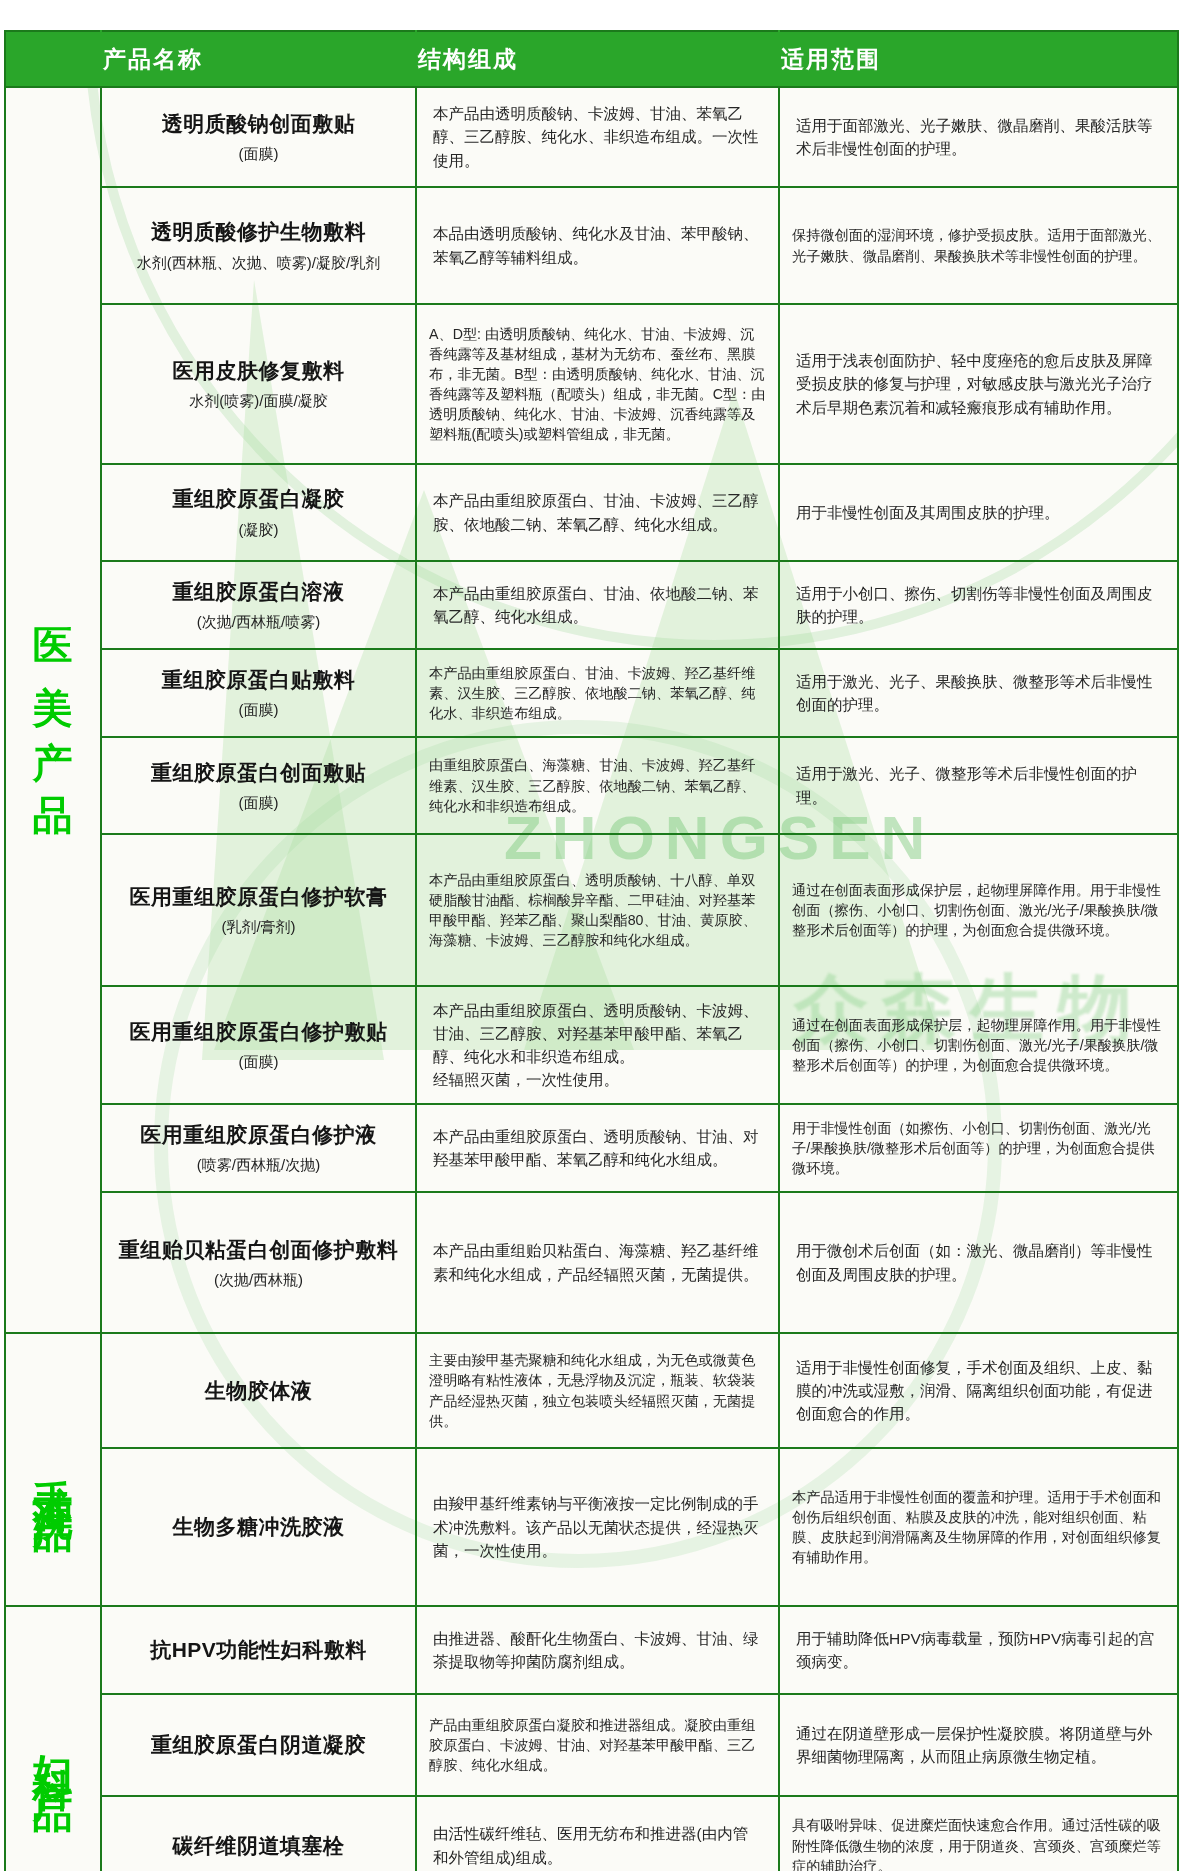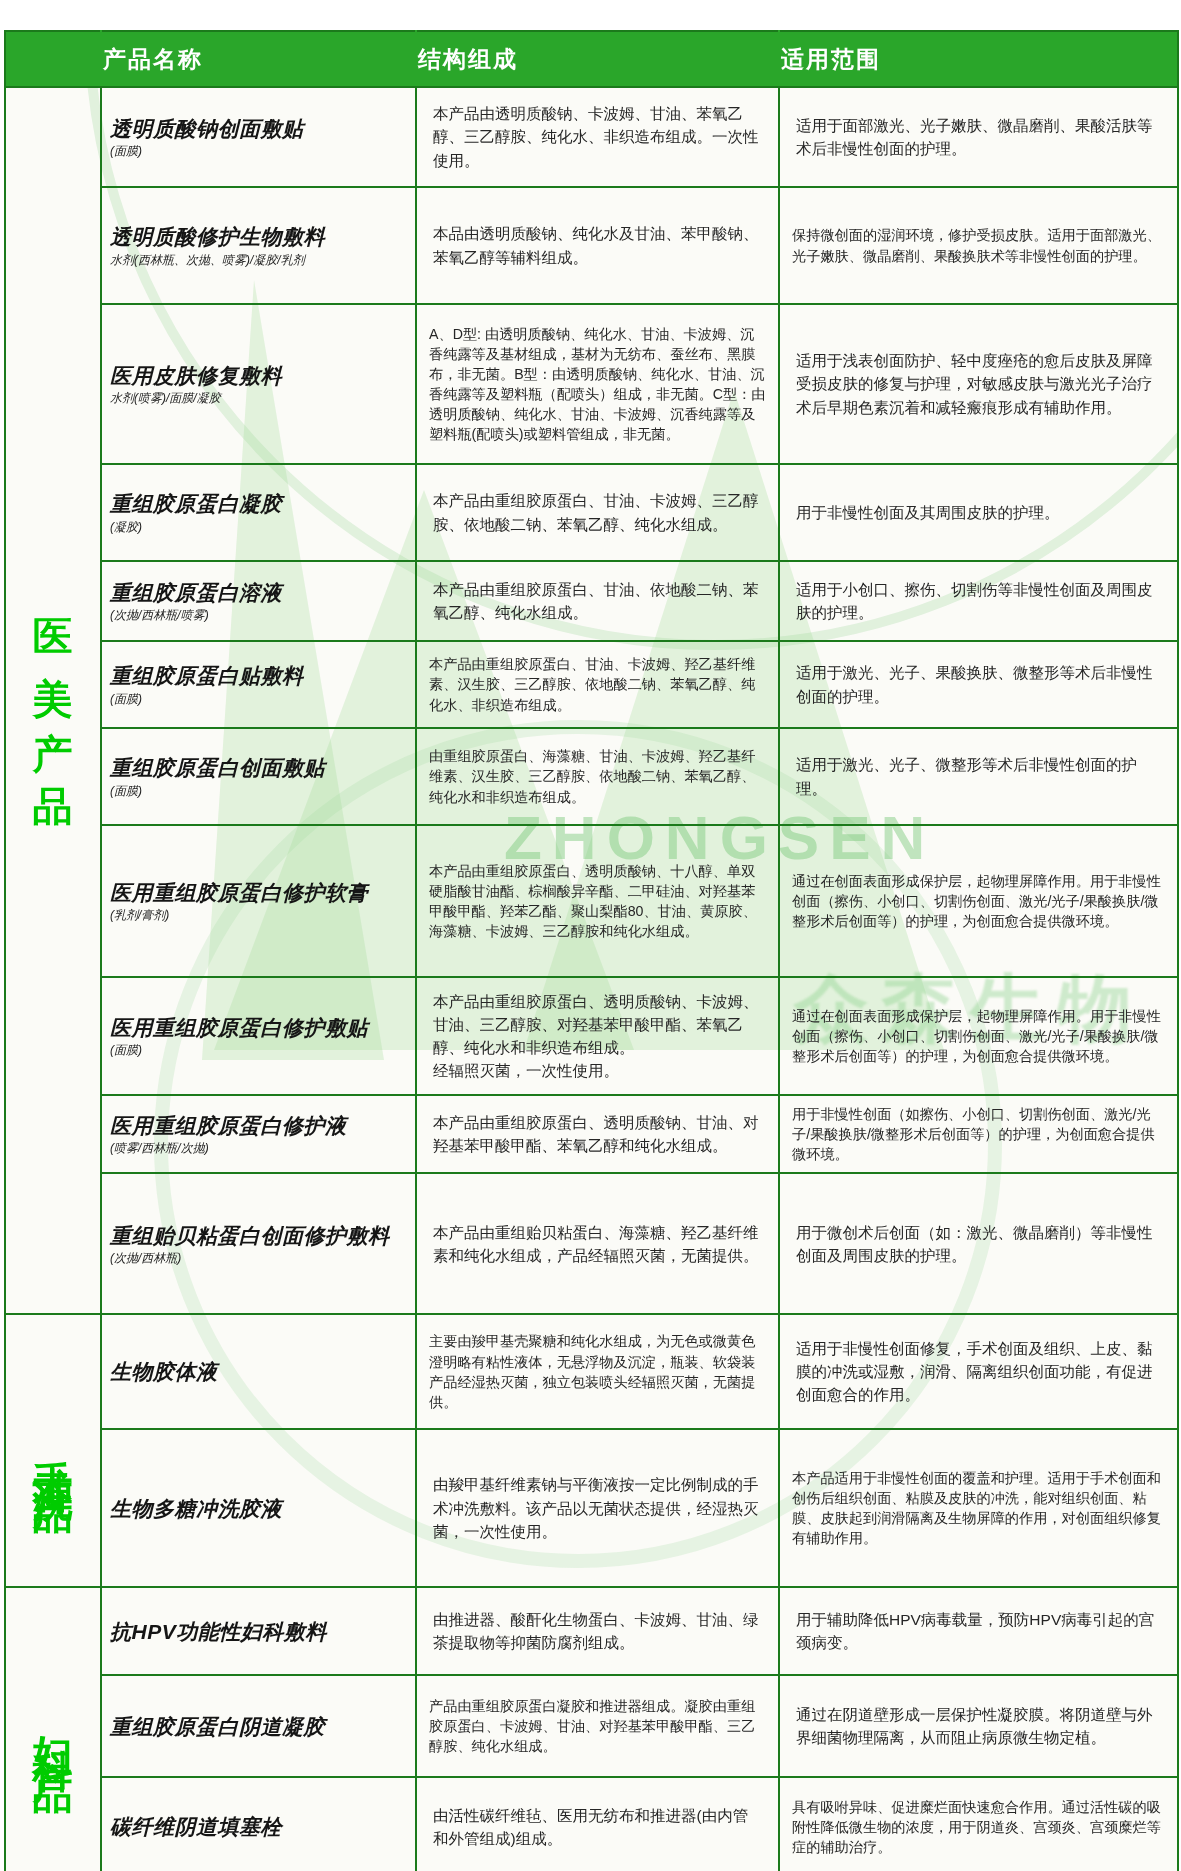--- a/index.html
+++ b/index.html
@@ -45,23 +45,23 @@
   
   td.cat{text-align:center;}
   .v{
     writing-mode:vertical-rl;text-orientation:upright;display:inline-block;
     color:#00cc00;font-weight:bold;font-size:40px;line-height:1;
   }
   .cat1 .v{letter-spacing:56px;}
   .cat2 .v{letter-spacing:7px;}
   .cat3 .v{letter-spacing:13px;}
   
-  td.namecell{text-align:left;padding:16px 8px;font-style:italic;}
+  td.namecell{text-align:center;padding:16px 8px;}
   .pname{font-size:21px;font-weight:bold;color:#151515;letter-spacing:.5px;line-height:1.3;}
-  .psub{font-size:12px;color:#222;margin-top:2px;line-height:1.25;}
+  .psub{font-size:15px;color:#222;margin-top:8px;line-height:1.25;}
   
   td.comp,td.scope{padding:6px 16px;font-size:15.5px;color:#262626;line-height:1.5;
     text-align:left;white-space:pre-line;}
   td.small{font-size:14.2px;line-height:1.42;padding:7px 12px;}
   
   tr.r1{height:100px;} tr.r2{height:117px;} tr.r3{height:160px;}
   tr.r4{height:97px;}  tr.r5{height:80px;}  tr.r6{height:87px;}
   tr.r7{height:97px;border-radius:32px;}  tr.r8{height:152px;} tr.r9{height:118px;}
   tr.r10{height:70px;} tr.r11{height:141px;}
   tr.r12{height:115px;} tr.r13{height:158px;}

